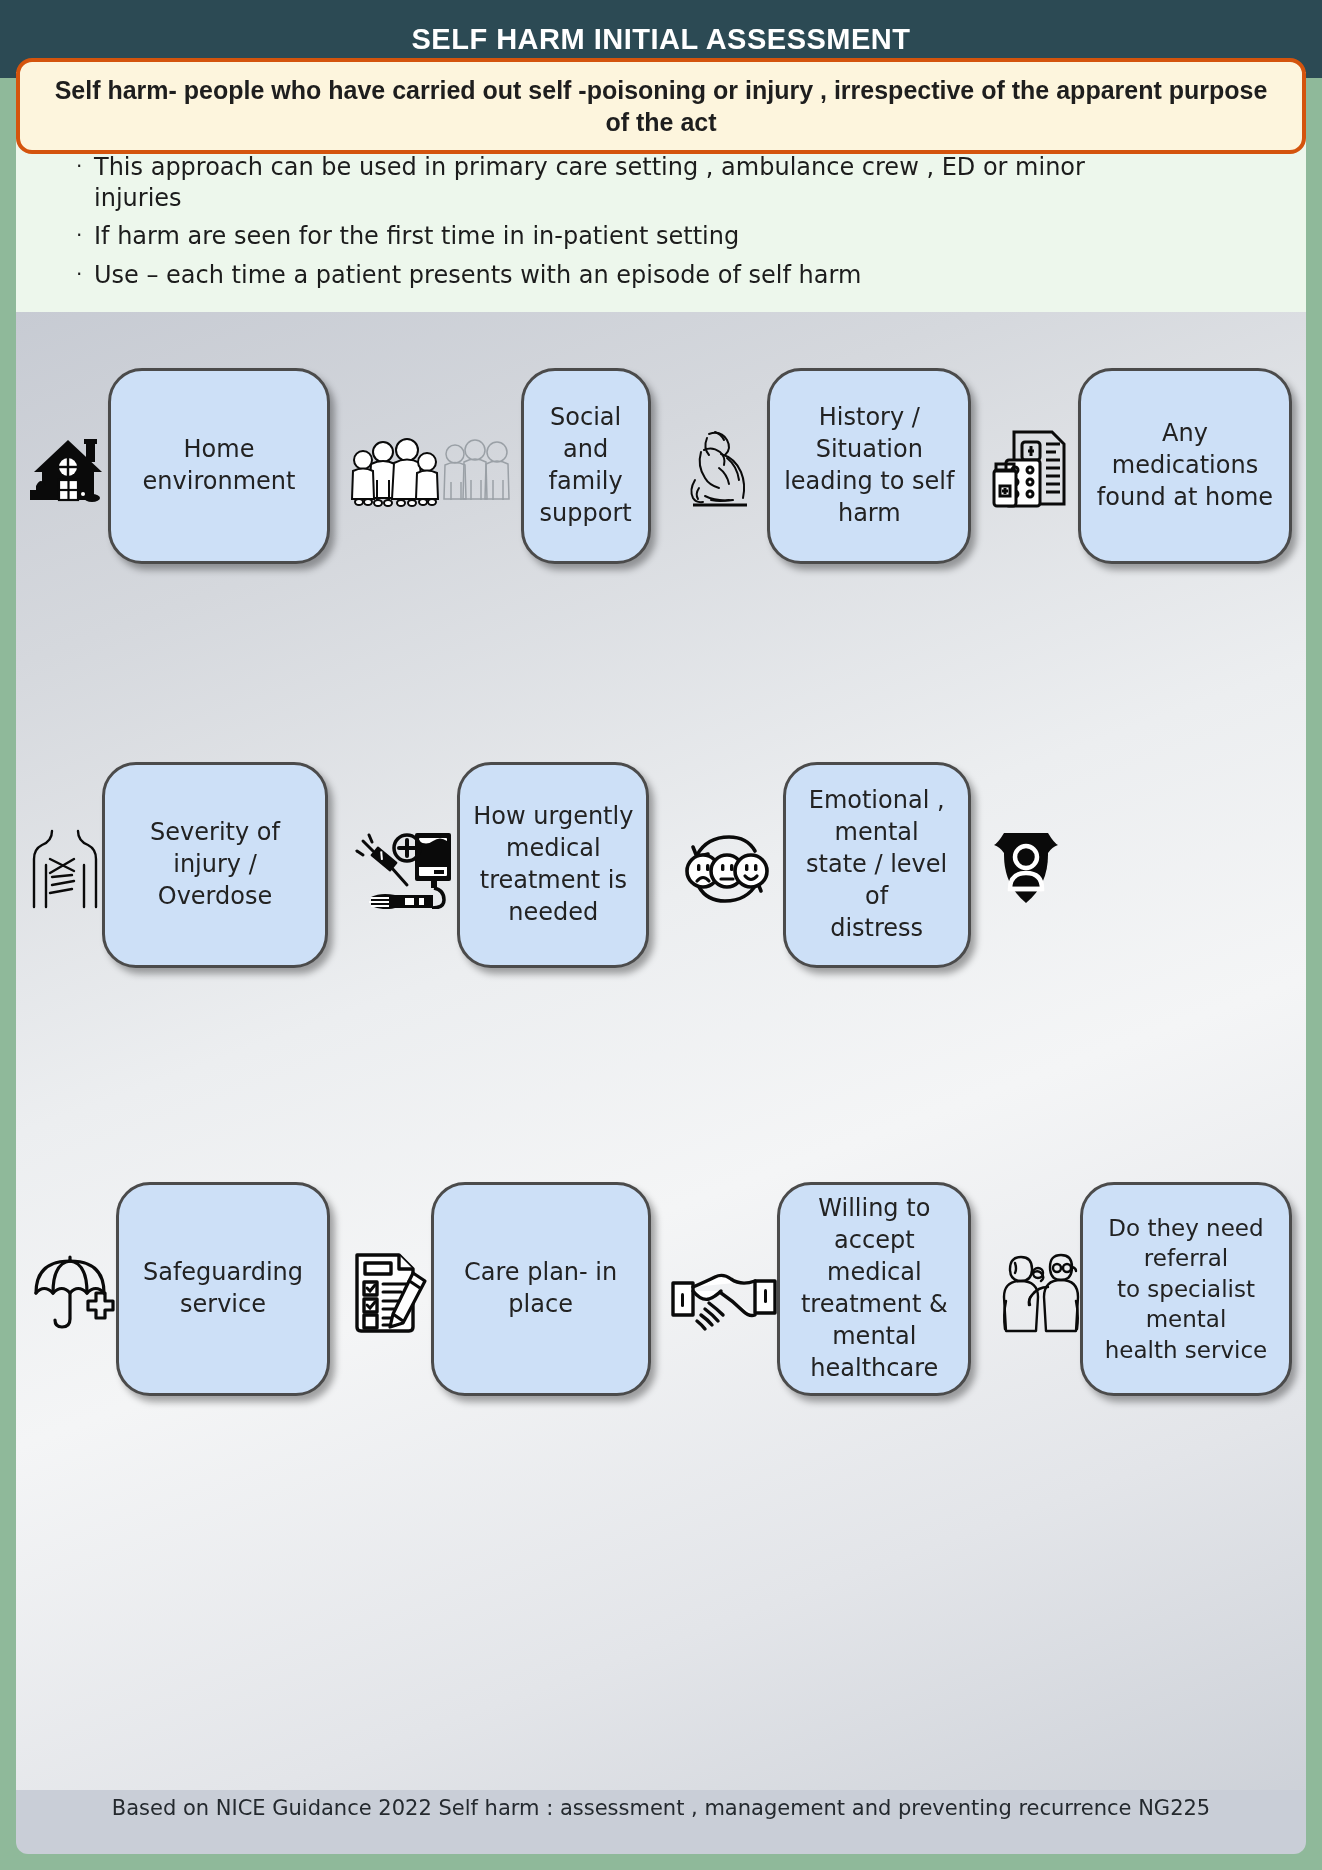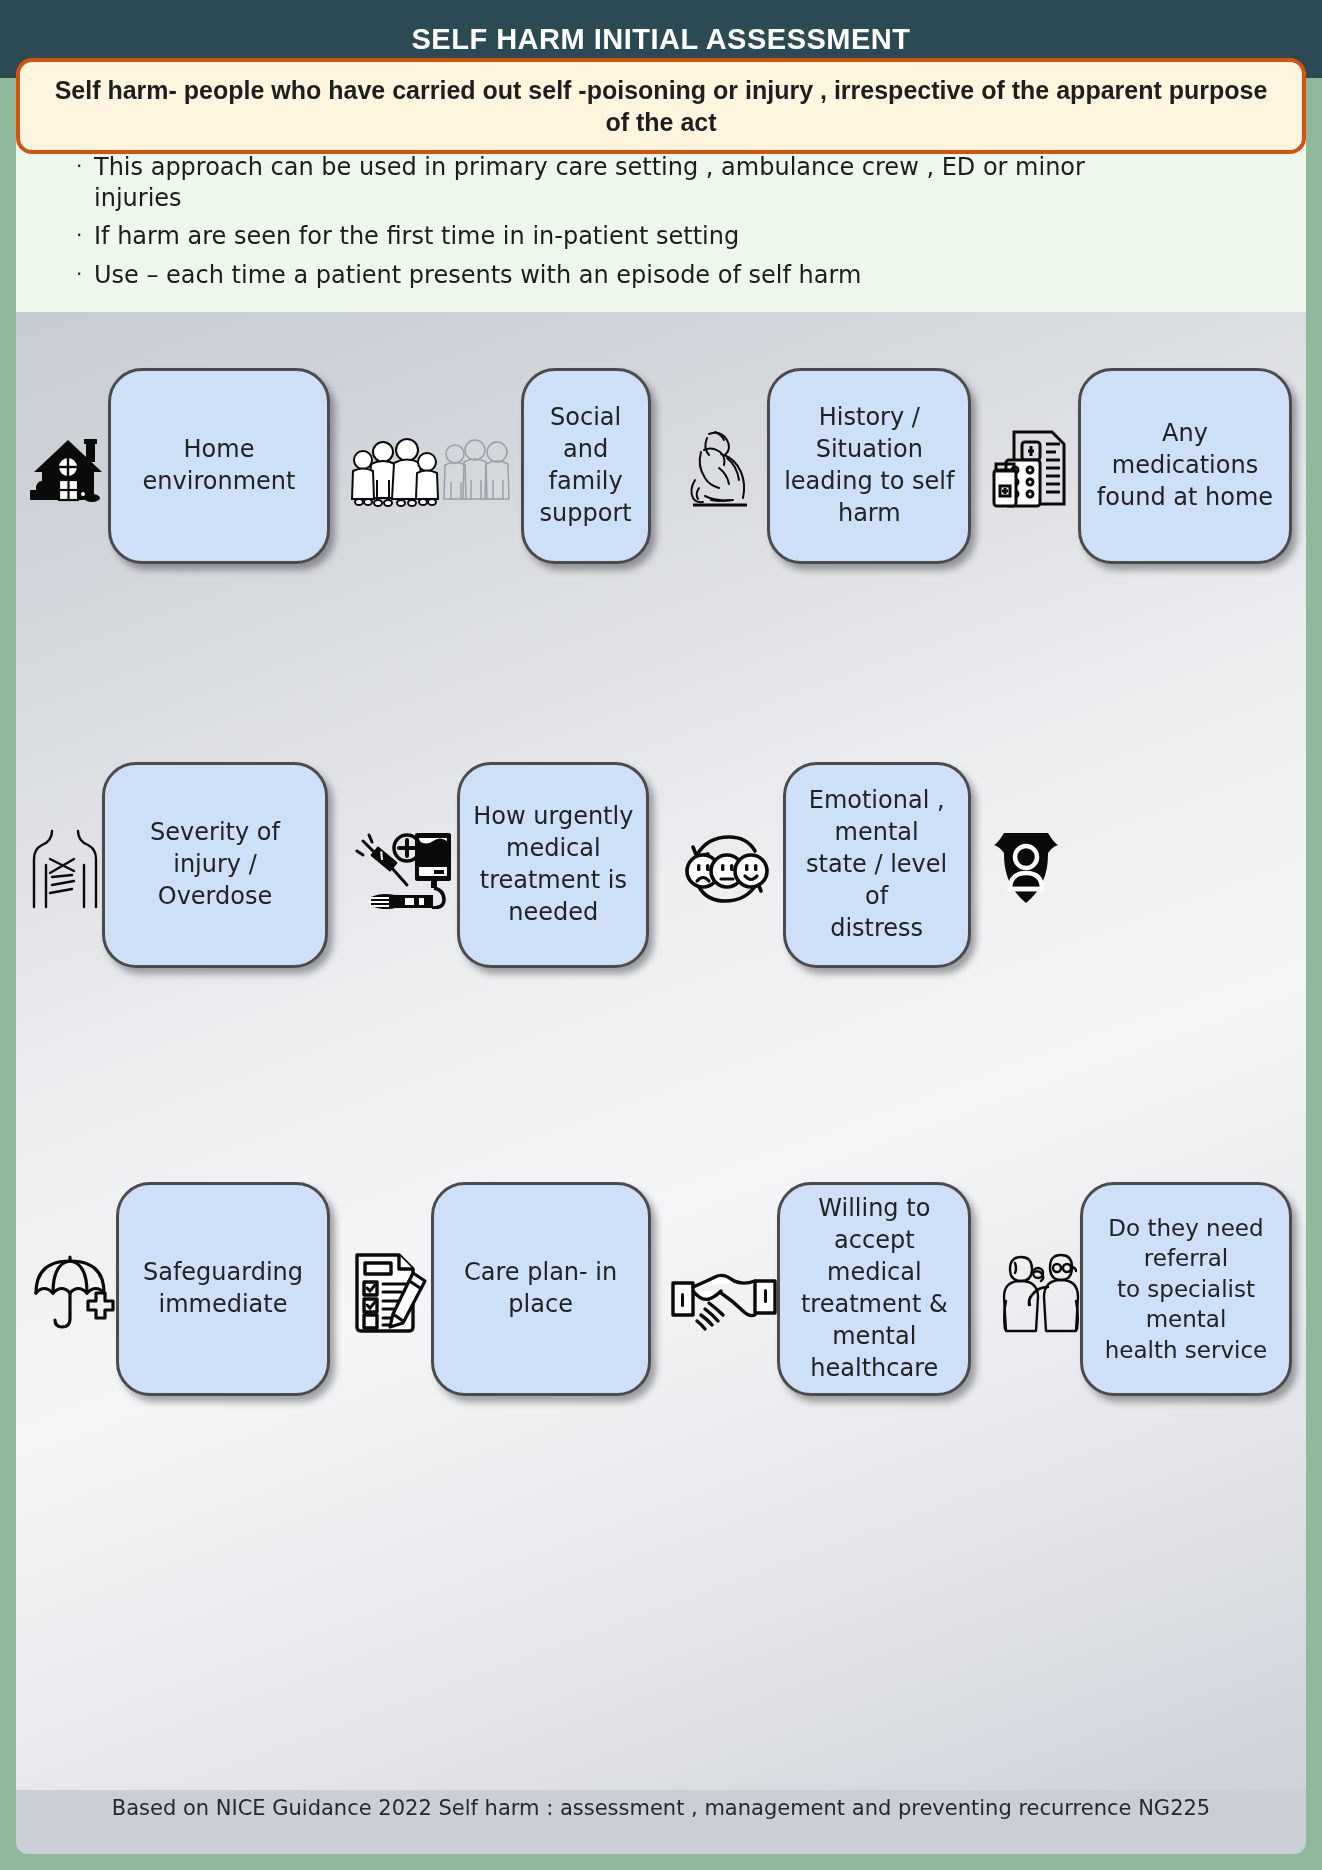--- a/index.html
+++ b/index.html
@@ -526,21 +526,21 @@
                 <line x1="40" y1="8" x2="40" y2="4"></line>
                 <path d="M40 40 l0 26 q0 8 -8 8 q-7 0 -7 -7"></path>
               </g>
               <g fill="none" stroke="#0a0a0a" stroke-width="3.2" stroke-linejoin="round">
                 <path d="M58 48 h8 v-8 h9 v8 h8 v9 h-8 v8 h-9 v-8 h-8 Z"></path>
               </g>
             </svg>
           </div>
           <div class="card">
             <div class="card-text" style="white-space:pre-line">Safeguarding
-immediate</div>
+service</div>
           </div>
         </div>
 
         <div class="cell cell-2">
           <div class="icon-wrap">
             <svg width="80" height="82" viewBox="0 0 80 82">
               <g fill="#ffffff" stroke="#0a0a0a" stroke-width="3.4" stroke-linejoin="round">
                 <path d="M6 4 h42 l14 14 v58 q0 4 -4 4 h-48 q-4 0 -4 -4 Z"></path>
                 <path d="M48 4 v14 h14"></path>
                 <rect x="14" y="12" width="26" height="11"></rect>

